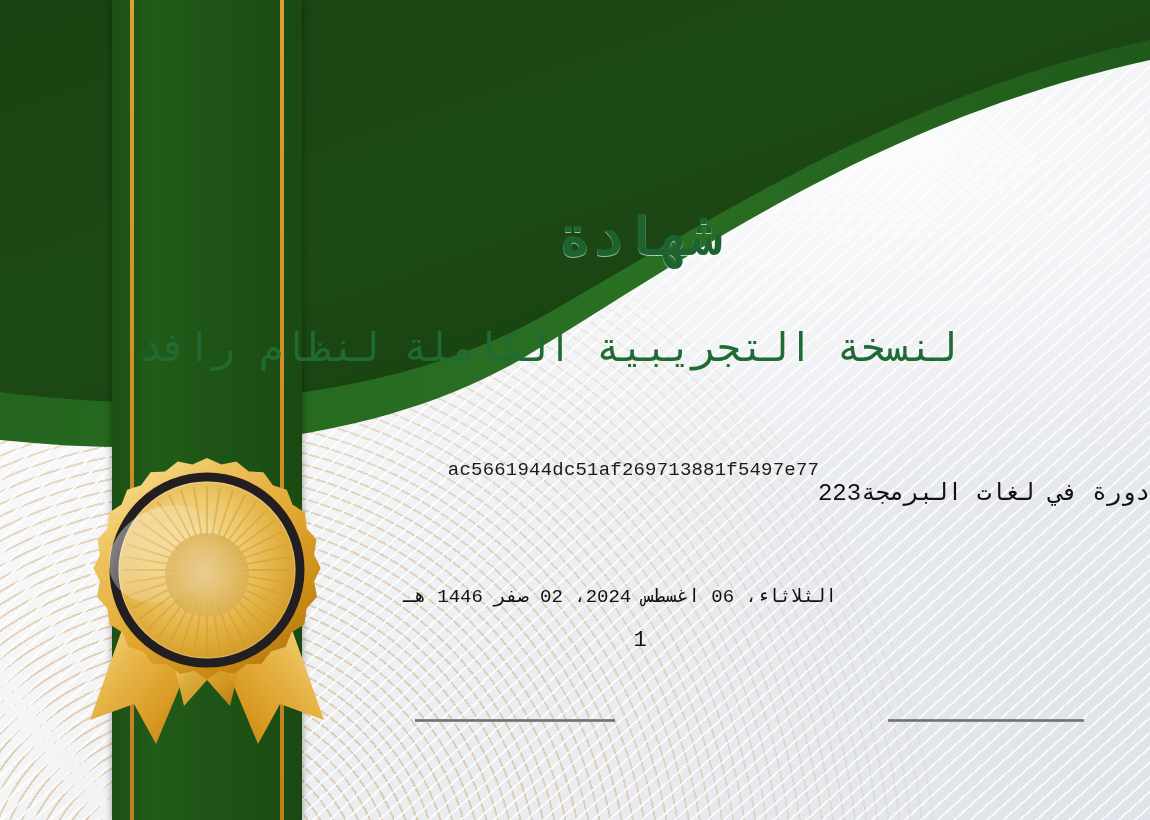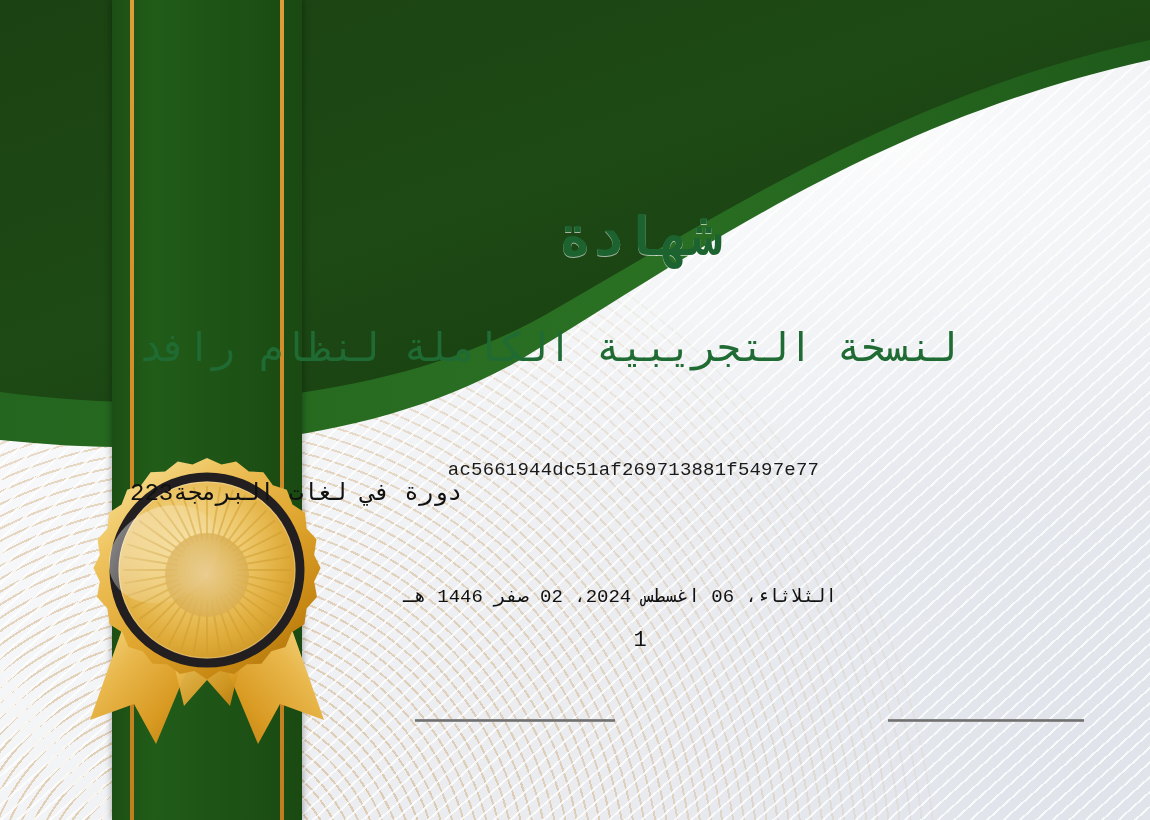--- a/index.html
+++ b/index.html
@@ -82,21 +82,21 @@
     text-align:center;padding-left:114px;box-sizing:border-box;
     font-size:40px;color:#1f6b33;line-height:1.3;
   }
   .cert-hash{
     position:absolute;top:447px;left:0;width:1137px;
     text-align:center;padding-left:130px;box-sizing:border-box;
     font-size:19px;color:#1a1a1a;letter-spacing:.2px;direction:ltr;margin-top:12px;
   }
   .cert-course{
     position:absolute;top:478px;left:0;width:1150px;
-    text-align:left;padding-left:130px;box-sizing:border-box;
+    text-align:right;padding-left:130px;box-sizing:border-box;
     font-size:24px;color:#111;line-height:1.3;
   }
   .cert-date{
     position:absolute;top:584px;left:0;width:1150px;
     text-align:center;padding-left:90px;box-sizing:border-box;
     font-size:19px;color:#111;
   }
   .cert-serial{
     position:absolute;top:628px;left:0;width:1150px;
     text-align:center;padding-left:130px;box-sizing:border-box;

